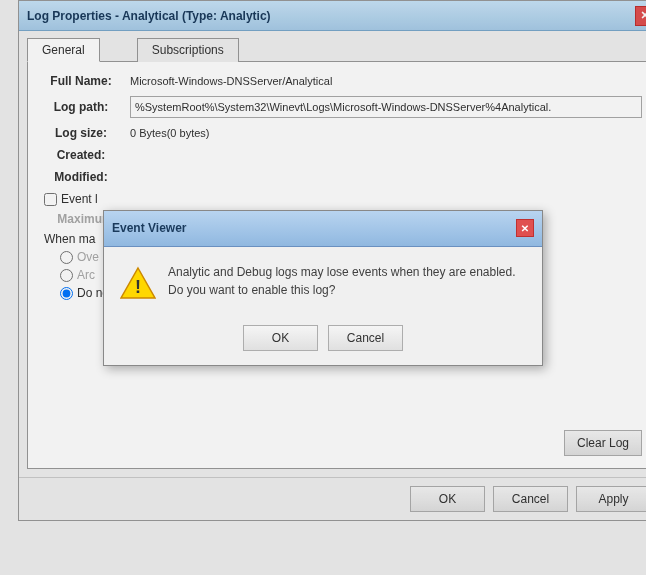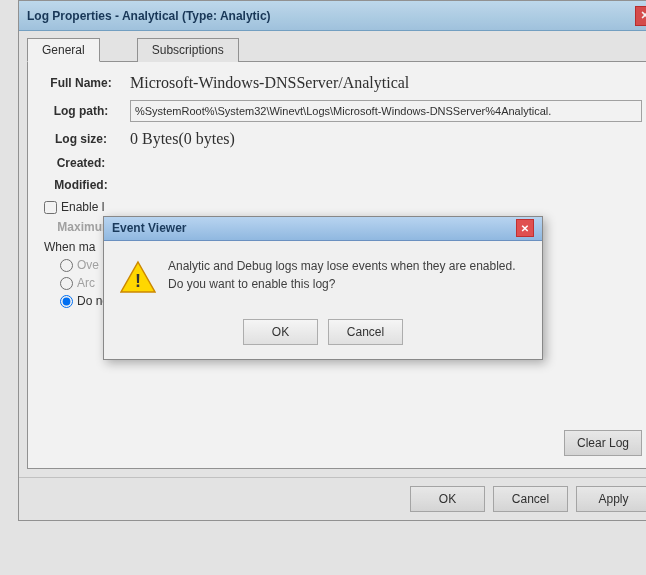--- a/index.html
+++ b/index.html
@@ -109,23 +109,22 @@
       width: 90px;
       font-size: 12px;
       color: #333;
       text-align: center;
       padding-right: 8px;
       font-weight: bold;
     }
 
     .form-value {
       flex: 1;
-      font-size: 16px;
-      color: #333;
-      font-family: Liberation Serif, serif;
+      font-size: 11px;
+      color: #333;
     }
 
     .form-input {
       flex: 1;
       height: 22px;
       border: 1px solid #aaa;
       background: #fff;
       padding: 0 4px;
       font-size: 11px;
       color: #333;
@@ -223,21 +222,21 @@
 
     .event-dialog {
       width: 440px;
       background: #f0f0f0;
       border: 1px solid #888;
       box-shadow: 3px 3px 10px rgba(0,0,0,0.3);
     }
 
     .event-title-bar {
       background: linear-gradient(to bottom, #b8d4f0, #90b8e0);
-      height: 24px;
+      height: 36px;
       display: flex;
       align-items: center;
       justify-content: space-between;
       padding: 0 8px;
       border-bottom: 1px solid #6a90c0;
     }
 
     .event-title-text {
       font-size: 12px;
       font-weight: bold;
@@ -347,21 +346,21 @@
       </div>
 
       <div class="form-row">
         <span class="form-label">Modified:</span>
         <span class="form-value"></span>
       </div>
 
 
       <div class="checkbox-row">
         <input type="checkbox" style="">
-        <span class="checkbox-label">Enable l</span>
+        <span class="checkbox-label">Event l</span>
       </div>
 
       <div class="maximum-row">
         <span class="form-label grayed">Maximum</span>
       </div>
 
       <div class="when-max-label">When ma</div>
 
       <div class="radio-group">
         <div class="radio-row">

